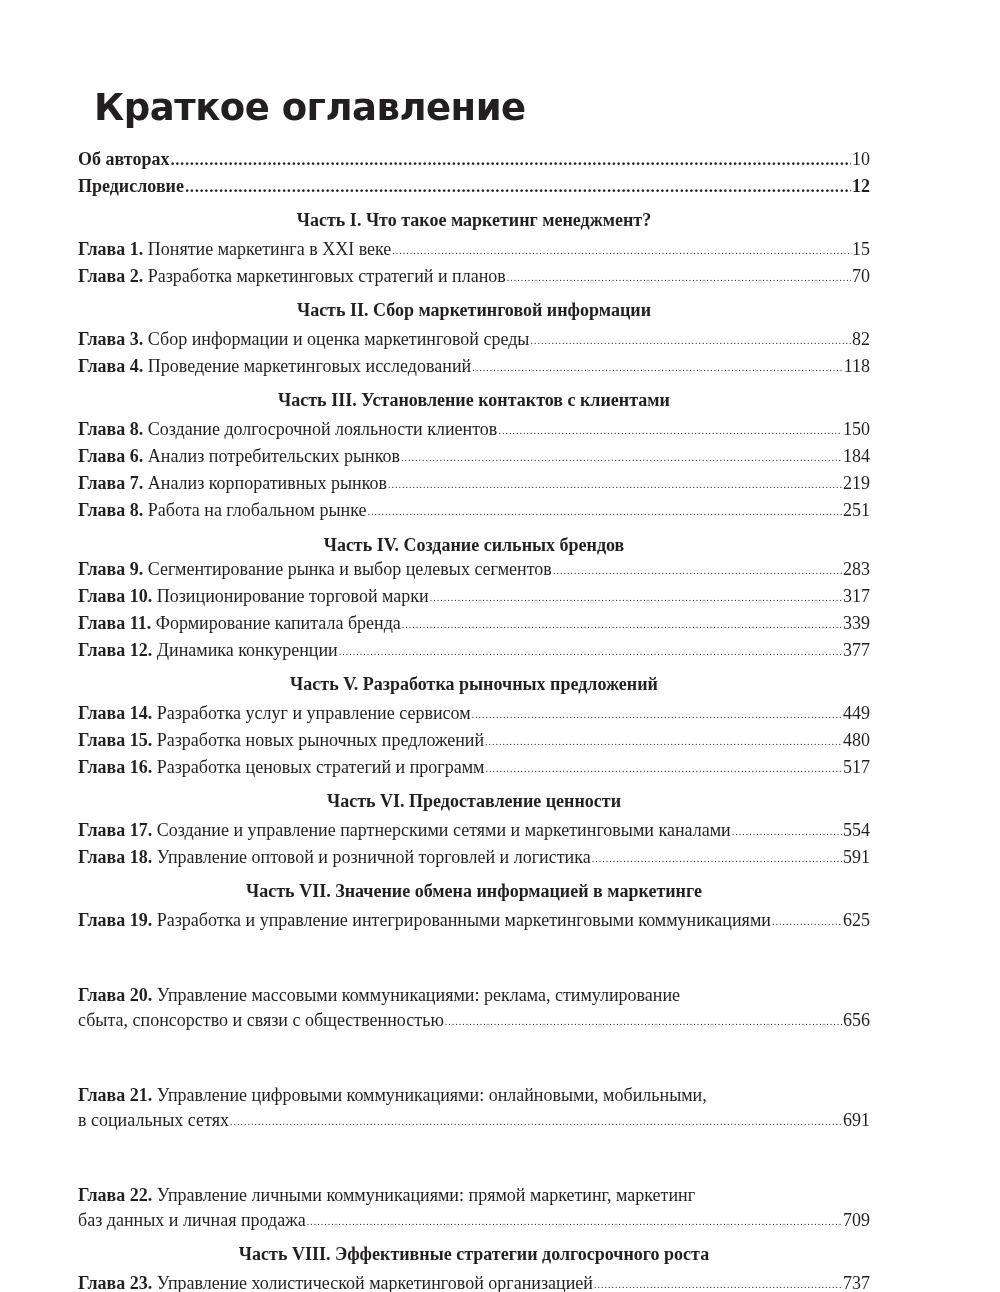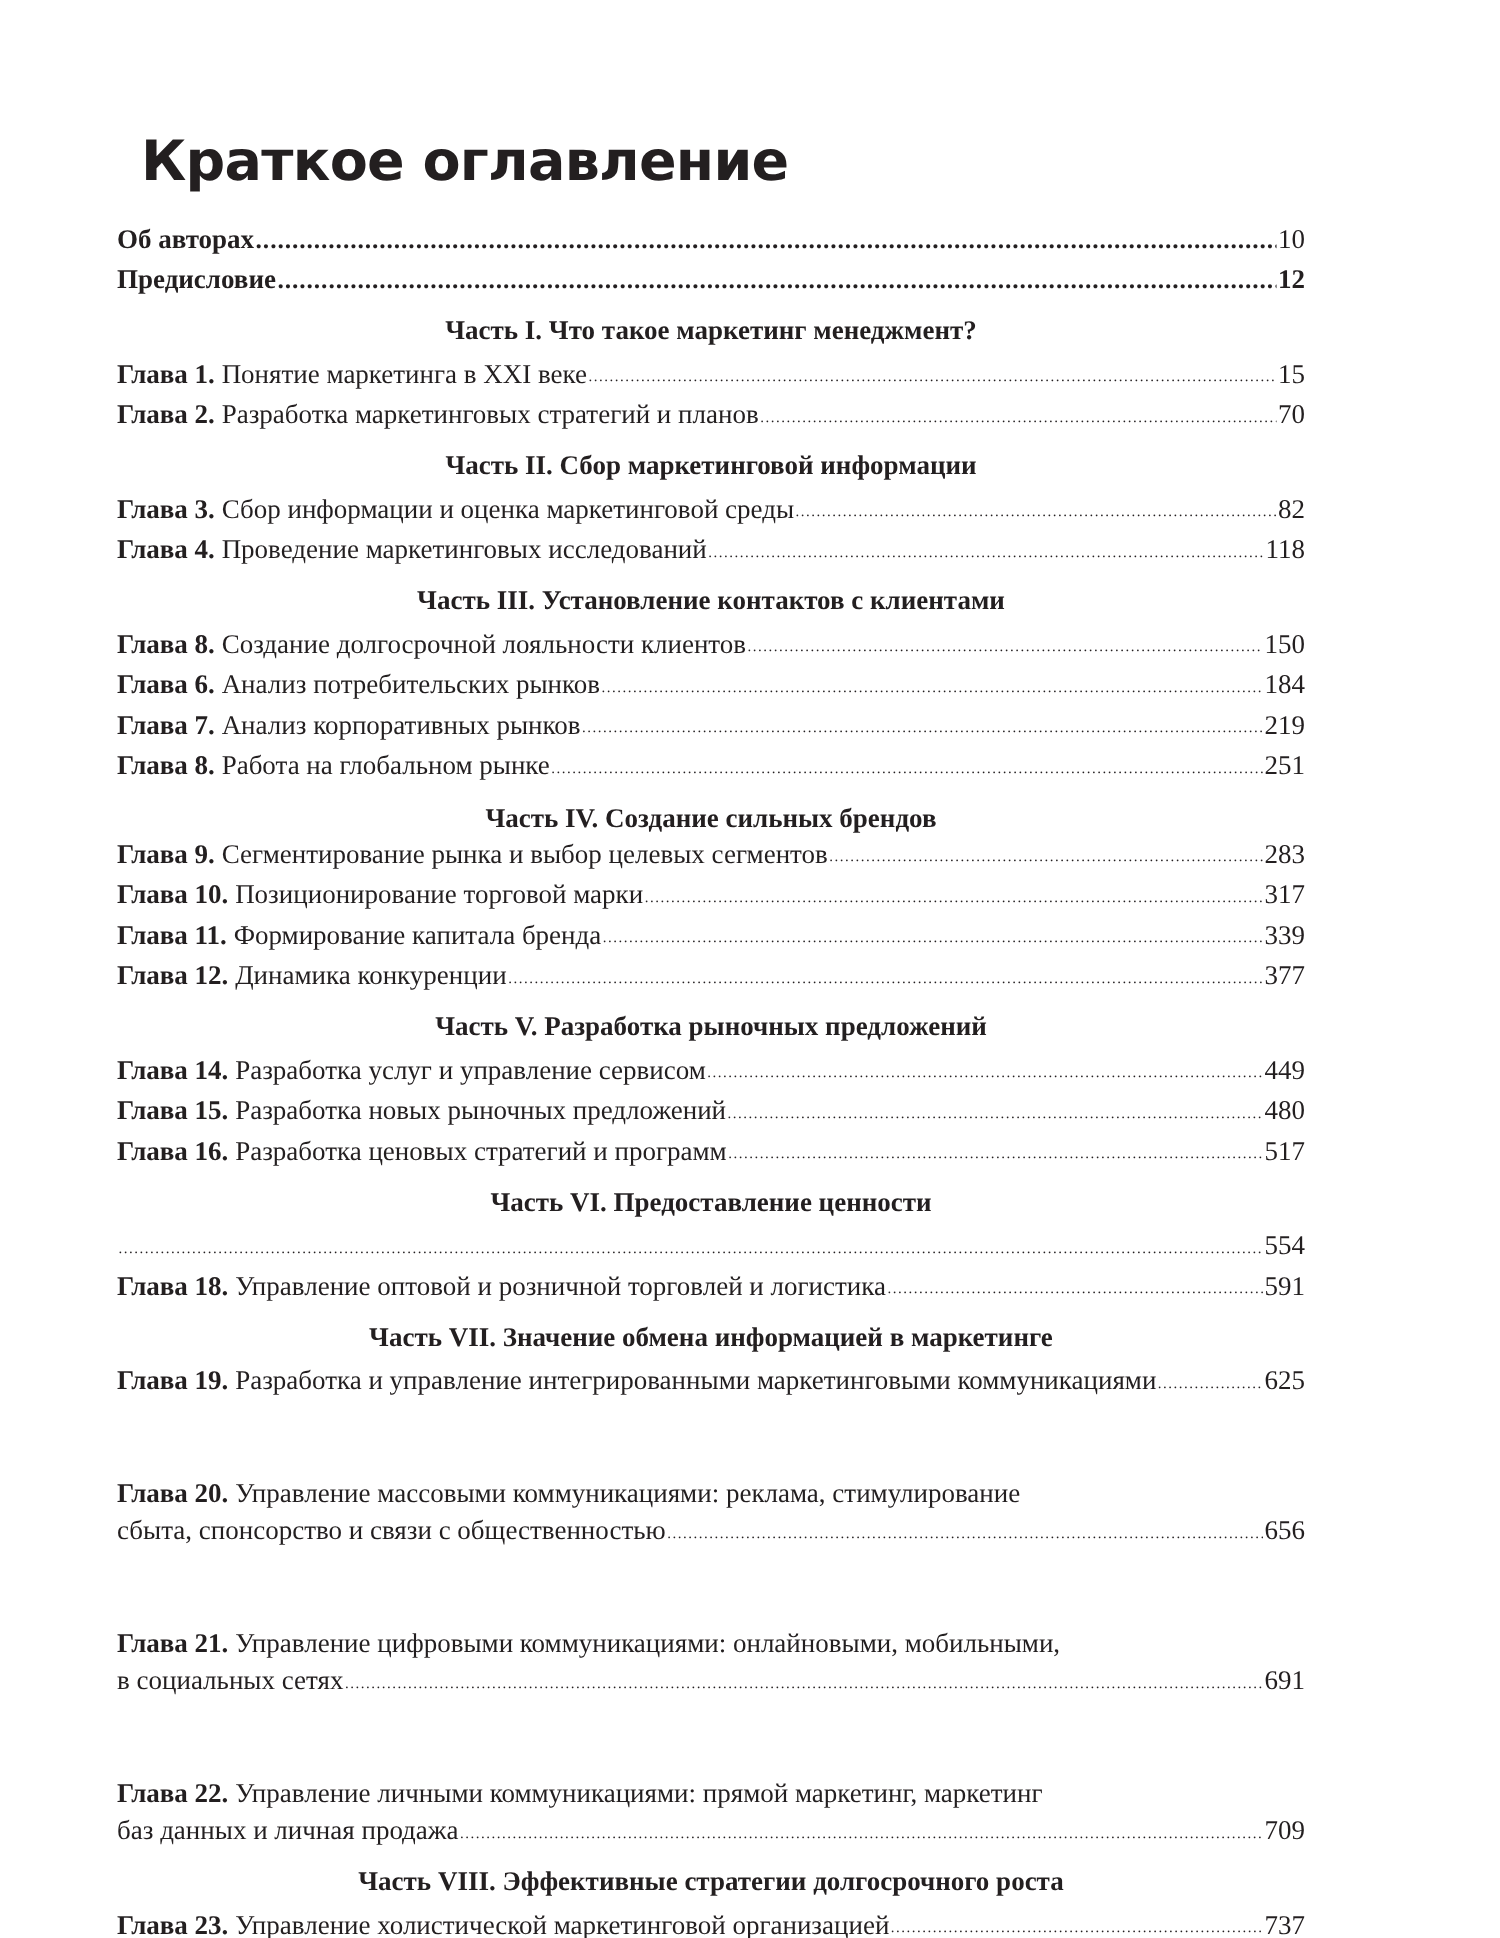--- a/index.html
+++ b/index.html
@@ -200,20 +200,21 @@
       <span class="page-num">480</span>
     </div>
     <div class="row">
       <span class="label"><b>Глава 16.</b> <span>Разработка ценовых стратегий и программ</span></span>
       <span class="leader"></span>
       <span class="page-num">517</span>
     </div>
 
     <div class="part">Часть VI. Предоставление ценности</div>
     <div class="row">
+      <span class="label"><b>Глава 17.</b> <span>Создание и управление партнерскими сетями и маркетинговыми каналами</span></span>
       <span class="leader"></span>
       <span class="page-num">554</span>
     </div>
     <div class="row">
       <span class="label"><b>Глава 18.</b> <span>Управление оптовой и розничной торговлей и логистика</span></span>
       <span class="leader"></span>
       <span class="page-num">591</span>
     </div>
 
     <div class="part">Часть VII. Значение обмена информацией в маркетинге</div>

